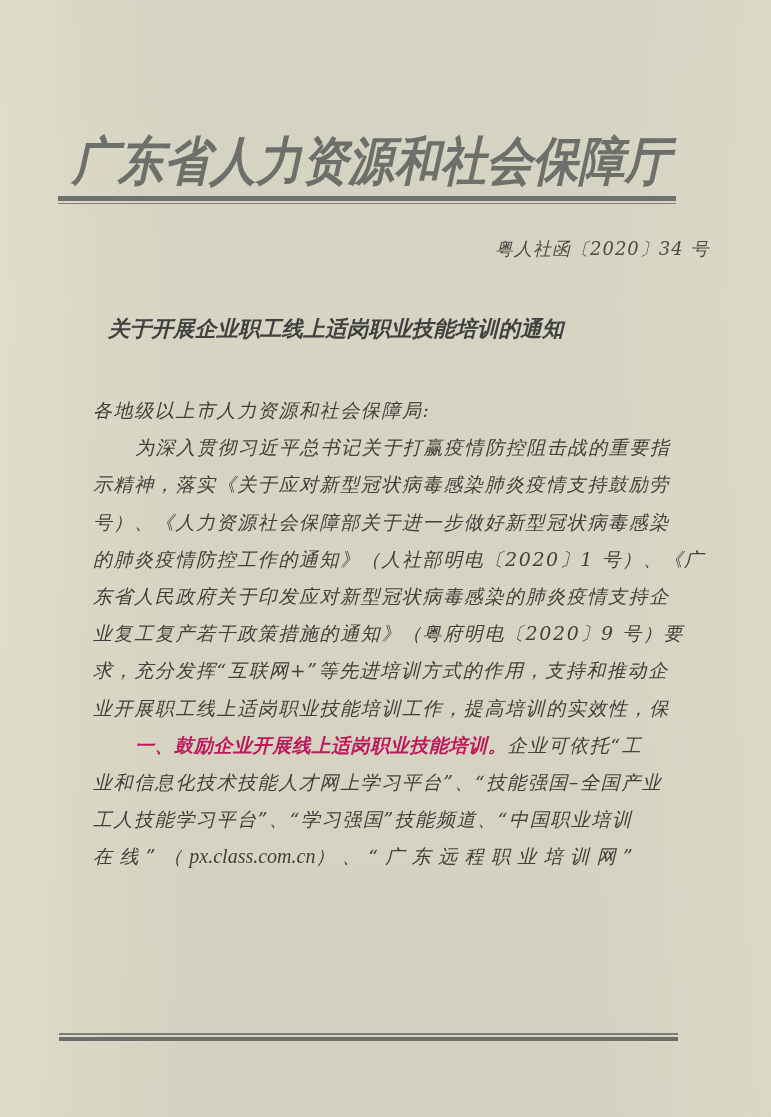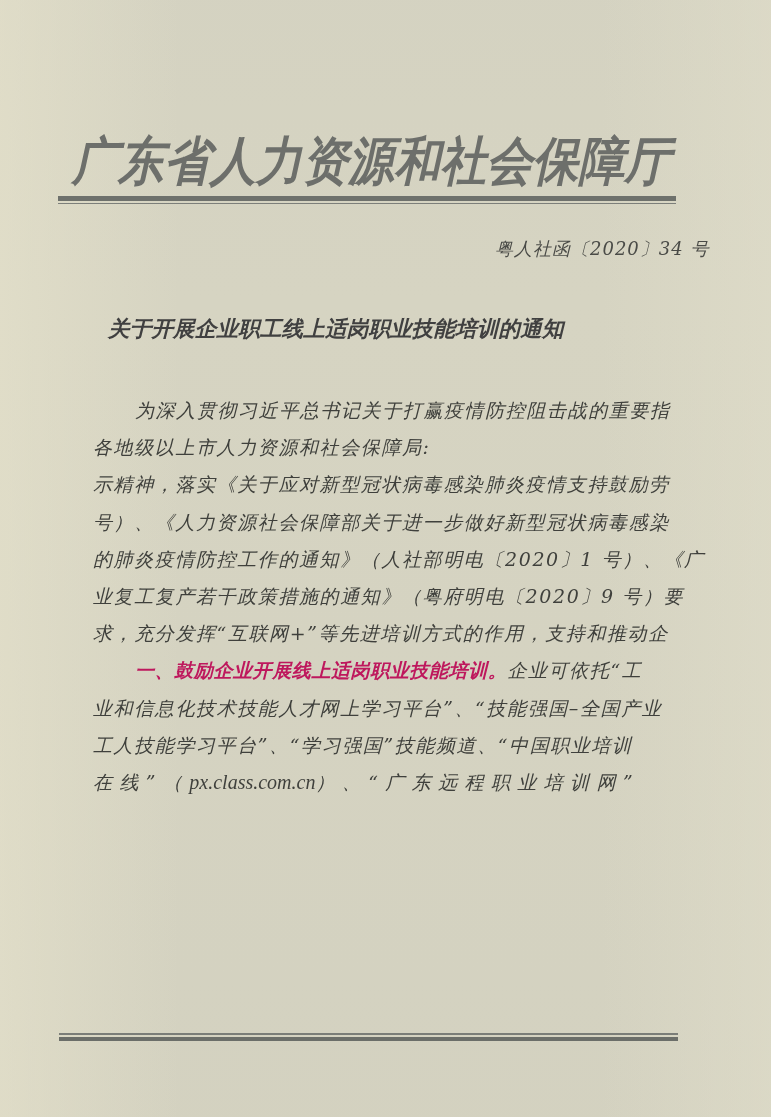--- a/index.html
+++ b/index.html
@@ -143,28 +143,30 @@
     <div class="thick"></div>
     <div class="gap"></div>
     <div class="thin"></div>
   </div>
 
   <div class="doc-number">粤人社函〔2020〕34 号</div>
 
   <div class="doc-title">关于开展企业职工线上适岗职业技能培训的通知</div>
 
   <div class="body-text">
+    <span class="line">各地级以上市人力资源和社会保障局:</span>
+
     <span class="line indent">为深入贯彻习近平总书记关于打赢疫情防控阻击战的重要指</span>
-
-    <span class="line">各地级以上市人力资源和社会保障局:</span>
     <span class="line">示精神，落实《关于应对新型冠状病毒感染肺炎疫情支持鼓励劳</span>
     <span class="line">号）、《人力资源社会保障部关于进一步做好新型冠状病毒感染</span>
     <span class="line">的肺炎疫情防控工作的通知》（人社部明电〔2020〕1 号）、《广</span>
+    <span class="line">东省人民政府关于印发应对新型冠状病毒感染的肺炎疫情支持企</span>
     <span class="line">业复工复产若干政策措施的通知》（粤府明电〔2020〕9 号）要</span>
     <span class="line">求，充分发挥“互联网+”等先进培训方式的作用，支持和推动企</span>
+    <span class="line">业开展职工线上适岗职业技能培训工作，提高培训的实效性，保</span>
 
     <span class="line indent"><span class="bold-lead">一、鼓励企业开展线上适岗职业技能培训。</span><span>企业可依托“工</span></span>
     <span class="line">业和信息化技术技能人才网上学习平台”、“技能强国–全国产业</span>
     <span class="line">工人技能学习平台”、“学习强国”技能频道、“中国职业培训</span>
     <span class="line spaced"><span>在线”（</span><span class="latin">px.class.com.cn</span><span>）、“广东远程职业培训网”</span></span>
   </div>
 
   <div class="rule-bottom">
     <div class="thin"></div>
     <div class="gap"></div>

